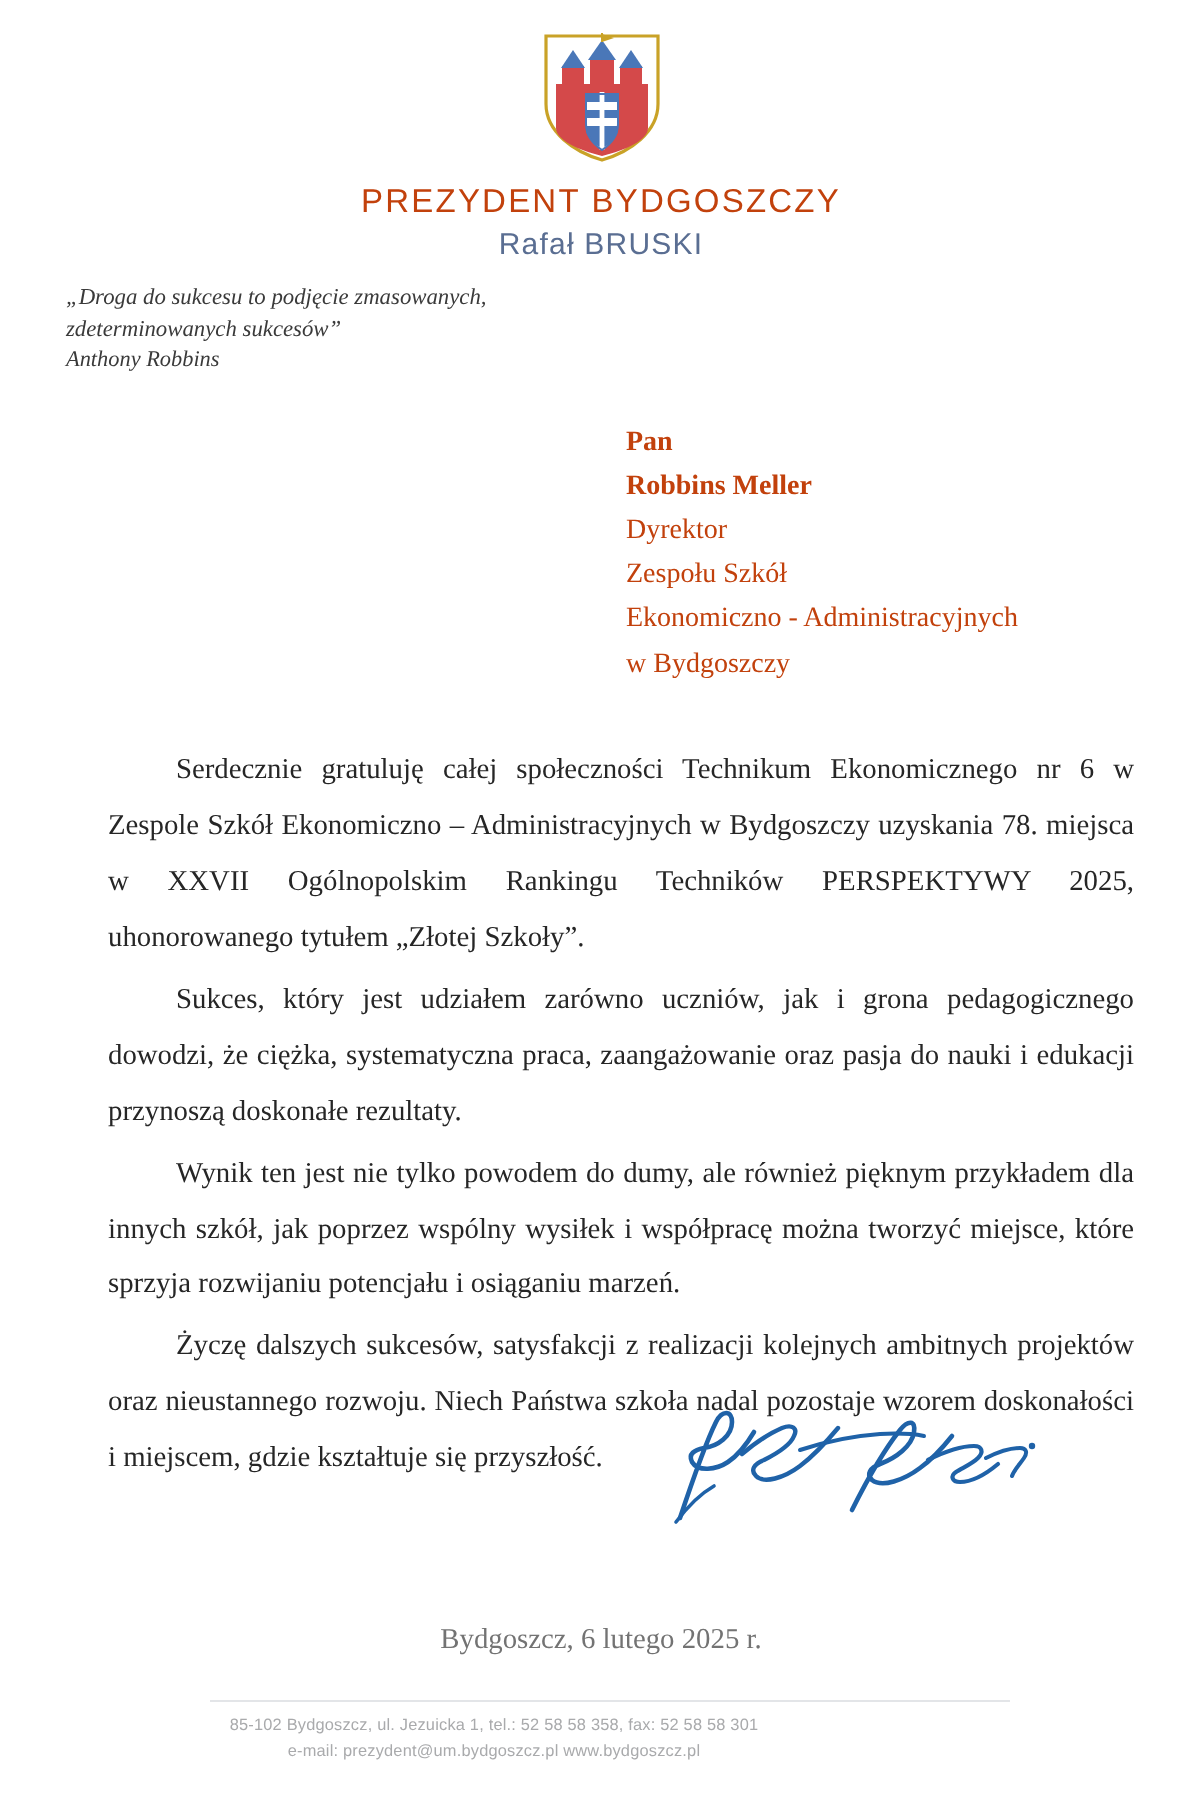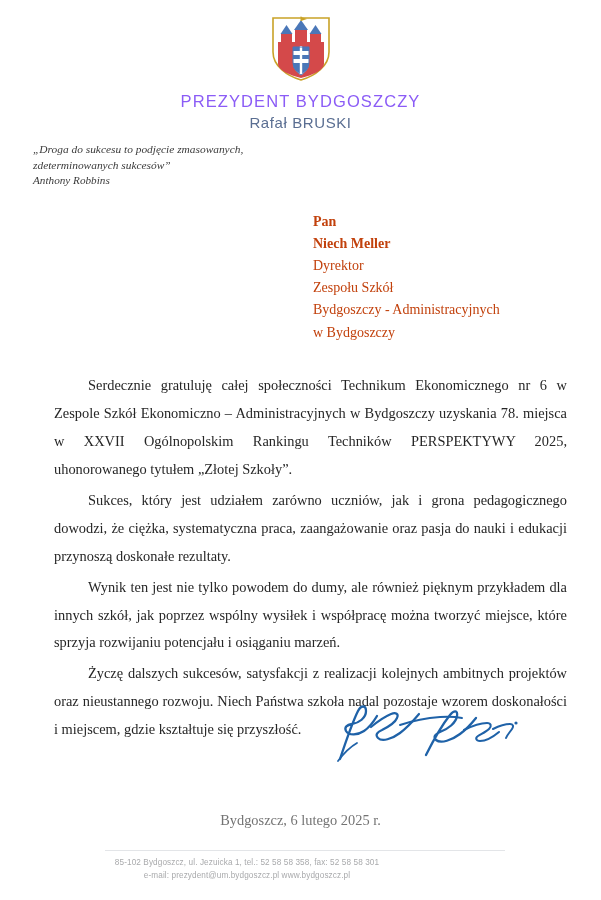--- a/index.html
+++ b/index.html
@@ -25,21 +25,21 @@
     width: 64px;
     height: 66px;
     margin: 0 auto;
     display: block;
   }
   .office-title {
     margin-top: 8px;
     font-family: "Liberation Sans", "DejaVu Sans", sans-serif;
     font-size: 16.5px;
     letter-spacing: 1.1px;
-    color: #8b5cf6;
+    color: #c2410c;
     line-height: 1.35;
   }
   .office-name {
     font-family: "Liberation Sans", "DejaVu Sans", sans-serif;
     font-size: 15px;
     letter-spacing: 0.6px;
     color: #5a6e92;
     line-height: 1.4;
   }
 
@@ -174,24 +174,24 @@
 </div>
 
 <div class="quote-block">
   <div>„Droga do sukcesu to podjęcie zmasowanych,</div>
   <div>zdeterminowanych sukcesów”</div>
   <div class="quote-author">Anthony Robbins</div>
 </div>
 
 <div class="addressee">
   <div class="strong">Pan</div>
-  <div class="strong">Niech Meller</div>
+  <div class="strong">Robbins Meller</div>
   <div>Dyrektor</div>
   <div>Zespołu Szkół</div>
-  <div>Bydgoszczy - Administracyjnych</div>
+  <div>Ekonomiczno - Administracyjnych</div>
   <div>w Bydgoszczy</div>
 </div>
 
 <div class="body-text">
   <p>Serdecznie gratuluję całej społeczności Technikum Ekonomicznego nr 6 w Zespole Szkół Ekonomiczno – Administracyjnych w Bydgoszczy uzyskania 78. miejsca w XXVII Ogólnopolskim Rankingu Techników PERSPEKTYWY 2025, uhonorowanego tytułem „Złotej Szkoły”.</p>
   <p>Sukces, który jest udziałem zarówno uczniów, jak i grona pedagogicznego dowodzi, że ciężka, systematyczna praca, zaangażowanie oraz pasja do nauki i edukacji przynoszą doskonałe rezultaty.</p>
   <p>Wynik ten jest nie tylko powodem do dumy, ale również pięknym przykładem dla innych szkół, jak poprzez wspólny wysiłek i współpracę można tworzyć miejsce, które sprzyja rozwijaniu potencjału i osiąganiu marzeń.</p>
   <p>Życzę dalszych sukcesów, satysfakcji z realizacji kolejnych ambitnych projektów oraz nieustannego rozwoju. Niech Państwa szkoła nadal pozostaje wzorem doskonałości i miejscem, gdzie kształtuje się przyszłość.</p>
 </div>
 

